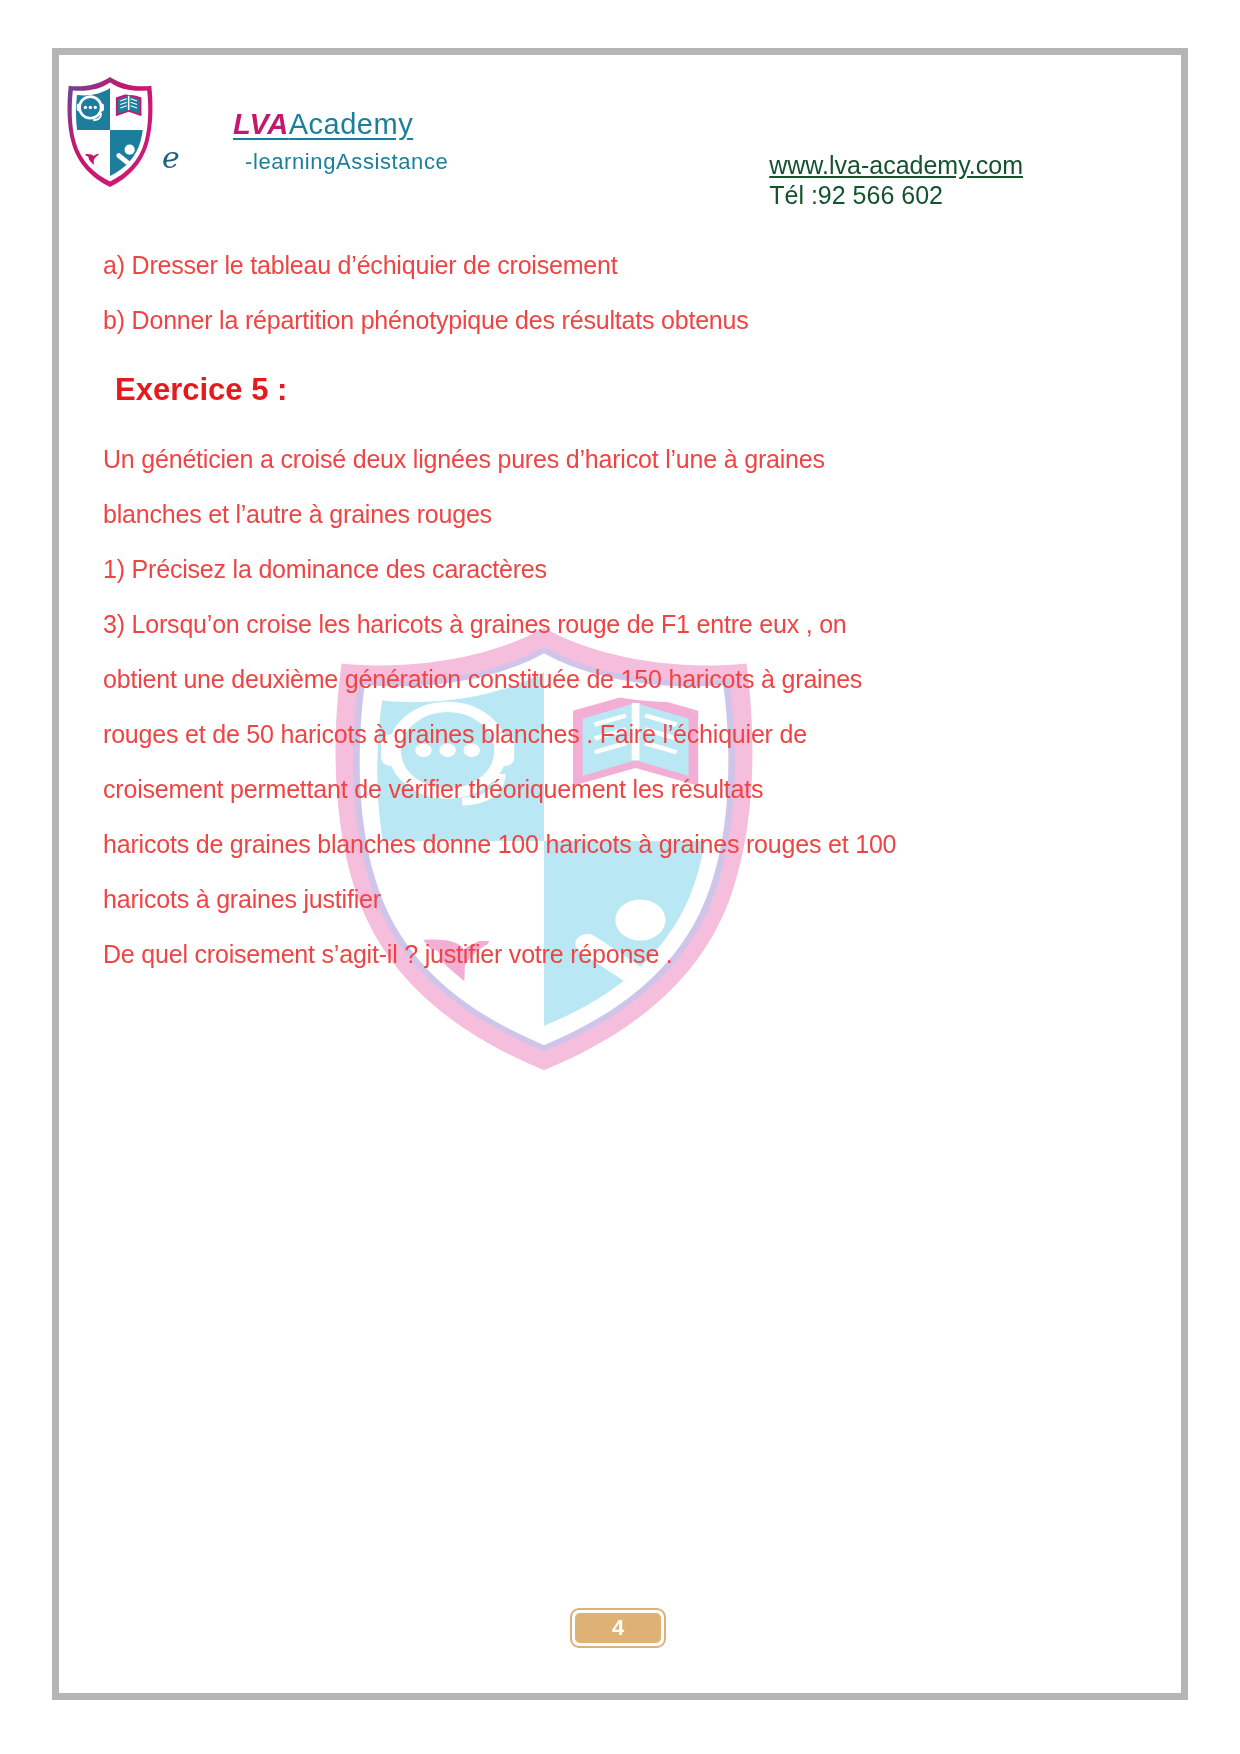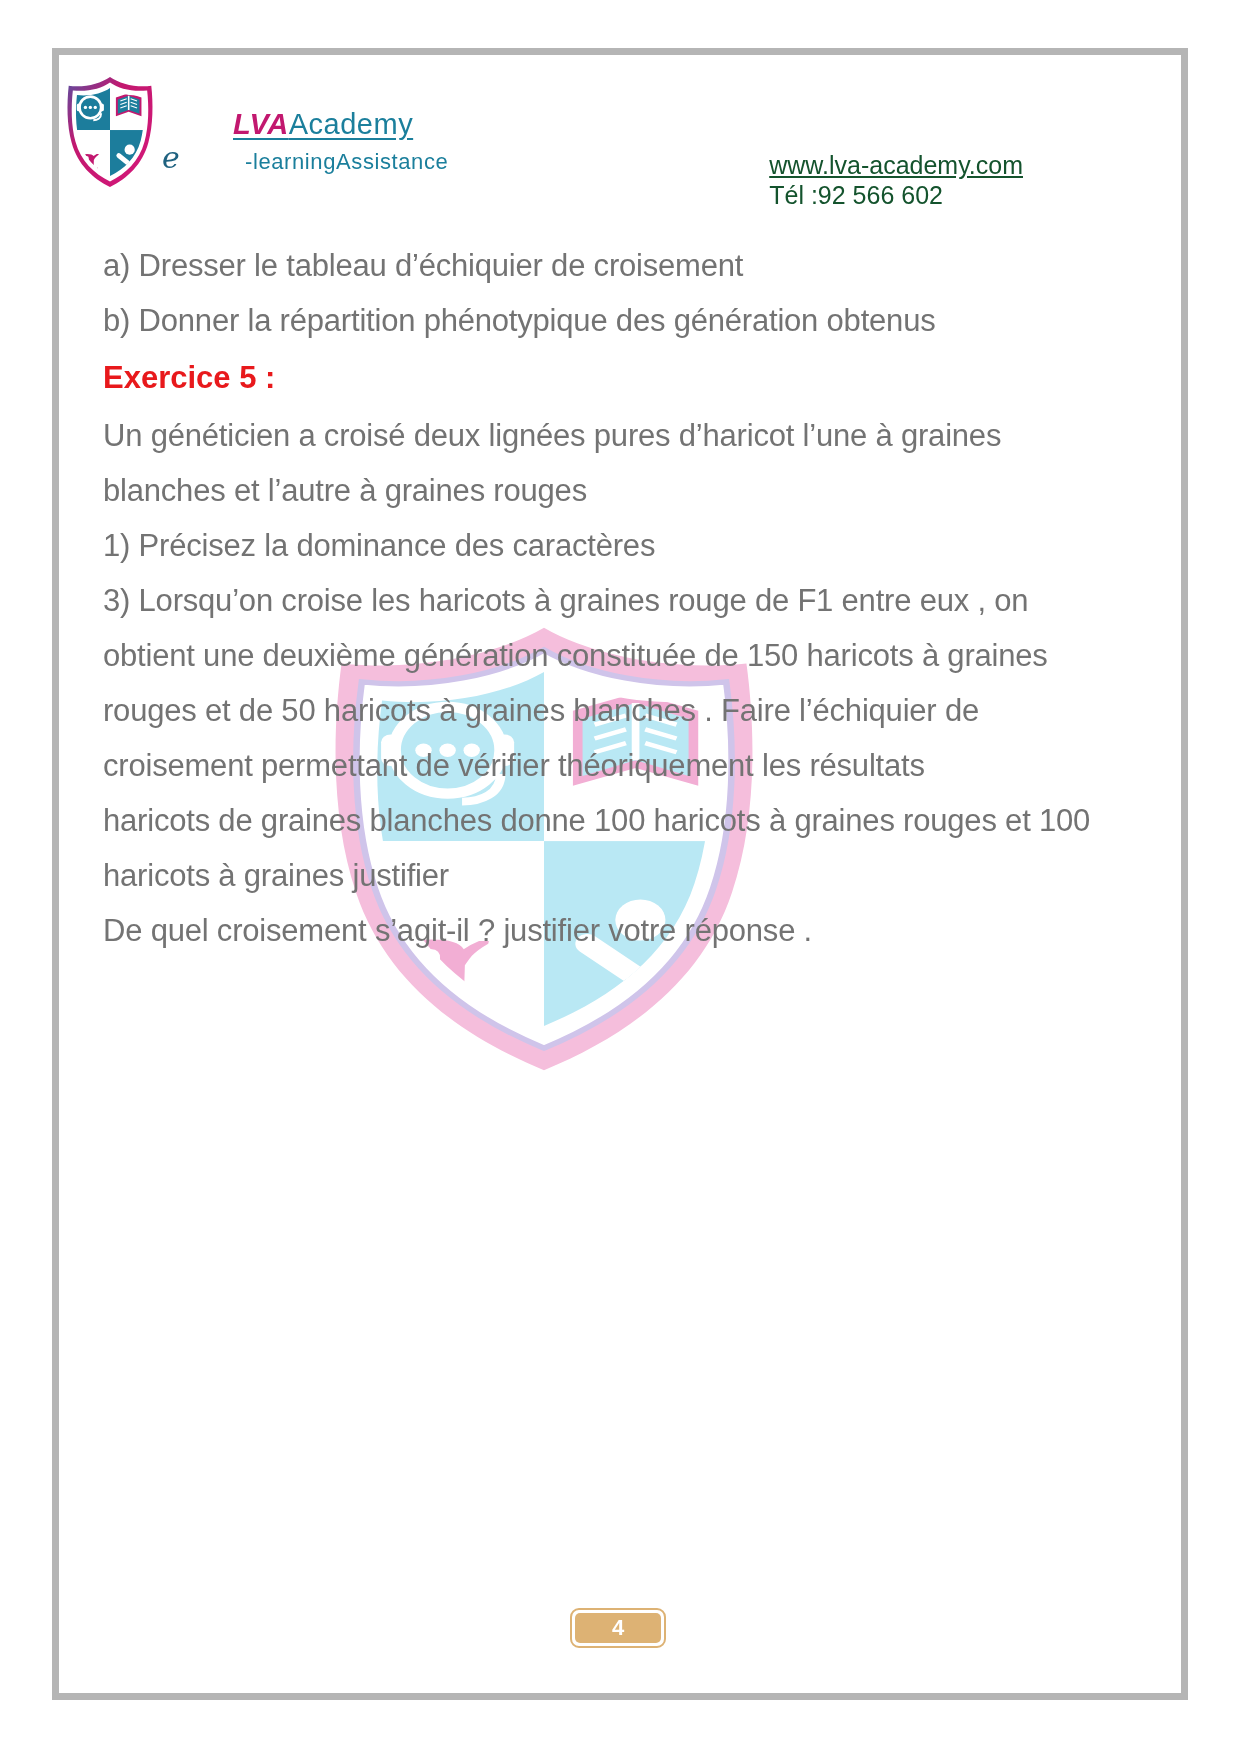--- a/index.html
+++ b/index.html
@@ -28,25 +28,25 @@
   .contact {
     position:absolute; top:150px; right:217px; 
     color:#14532d; font-size:25px; line-height:30px;
   }
   .contact-website { text-decoration:underline; cursor:pointer; }
   
   .watermark { position:absolute; left:303px; top:616px; width:482px; height:466px; z-index:1; }
   
   .content { position:absolute; left:103px; top:238px; z-index:2; }
   .line {
-    margin:0; height:55px; line-height:55px; font-size:31px; color:#737373;
+    margin:0; height:55px; line-height:55px; font-size:25px; color:#ef4444;
     white-space:nowrap; letter-spacing:-0.2px;
   }
   .exercise-title {
-    margin:0; height:60px; line-height:60px; font-size:31px; font-weight:bold;
+    margin:12px; height:60px; line-height:60px; font-size:31px; font-weight:bold;
     color:#e8191c; white-space:nowrap;
   }
   sup.ord { font-size:0.6em; position:relative; top:-0.55em; letter-spacing:0; }
   
   .page-number-outer {
     position:absolute; left:570px; top:1608px; width:96px; height:40px;
     box-sizing:border-box; border:2px solid #ddb274; border-radius:9px;
     padding:3px; background:#ffffff; z-index:2;
   }
   .page-number-inner {
@@ -152,21 +152,21 @@
     <div class="brand-tagline">-learningAssistance</div>
   </div>
 
   <div class="contact">
     <div class="contact-website">www.lva-academy.com</div>
     <div class="contact-phone">Tél :92 566 602</div>
   </div>
 
   <main class="content">
     <p class="line">a) Dresser le tableau d’échiquier de croisement</p>
-    <p class="line">b) Donner la répartition phénotypique des génération obtenus</p>
+    <p class="line">b) Donner la répartition phénotypique des résultats obtenus</p>
     <h2 class="exercise-title">Exercice 5 :</h2>
     <p class="line">Un généticien a croisé deux lignées pures d’haricot l’une à graines</p>
     <p class="line">blanches et l’autre à graines rouges</p>
     <p class="line">1) Précisez la dominance des caractères</p>
     <p class="line">3) Lorsqu’on croise les haricots à graines rouge de F1 entre eux , on</p>
     <p class="line">obtient une deuxième génération constituée de 150 haricots à graines</p>
     <p class="line">rouges et de 50 haricots à graines blanches . Faire l’échiquier de</p>
     <p class="line">croisement permettant de vérifier théoriquement les résultats</p>
     <p class="line">haricots de graines blanches donne 100 haricots à graines rouges et 100</p>
     <p class="line">haricots à graines justifier</p>

